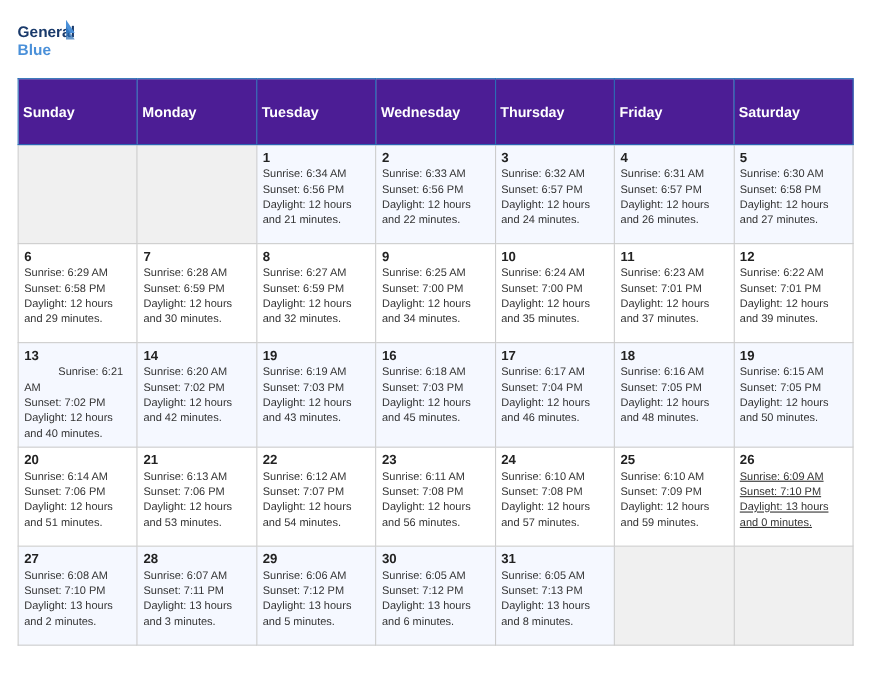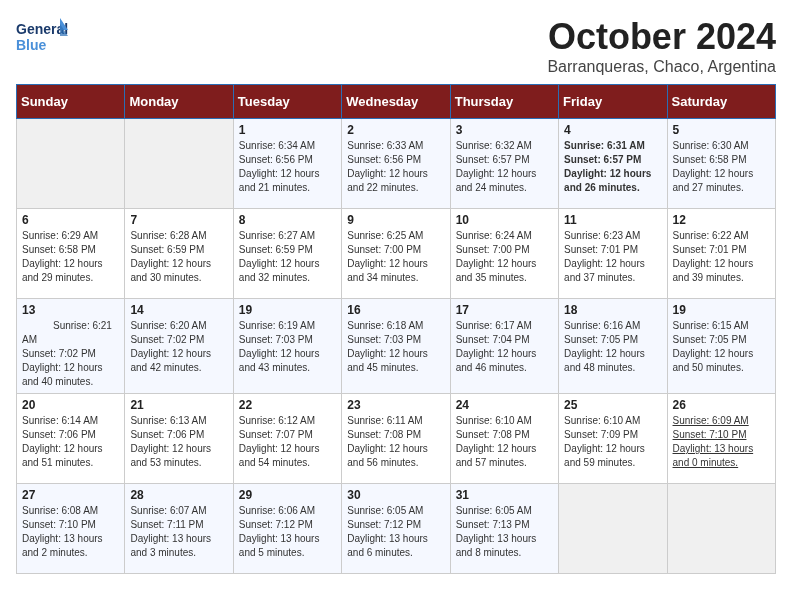--- a/index.html
+++ b/index.html
@@ -31,25 +31,25 @@
     .location-title {
       font-size: 16px;
       color: #444;
     }
     table {
       width: 100%;
       border-collapse: collapse;
       table-layout: fixed;
     }
     thead tr th {
-      background-color: #7f1d1d;
+      background-color: #4c1d95;
       color: #fff;
       font-size: 13px;
       font-weight: bold;
-      padding: 9px 4px;
+      padding: 22px 4px;
       text-align: left;
       border: 1px solid #2a6db5;
     }
     tbody tr td {
       vertical-align: top;
       border: 1px solid #ccc;
       padding: 4px 5px;
       font-size: 10.5px;
       color: #333;
       height: 90px;
@@ -84,24 +84,20 @@
     <div>
       <svg width="52" height="42" viewBox="0 0 52 42">
 
         <text x="0" y="18" font-size="14" font-weight="bold" fill="#1a3a6b" font-family="Arial">General</text>
         <text x="0" y="34" font-size="14" font-weight="bold" fill="#4a90d9" font-family="Arial">Blue</text>
 
         <polygon points="44,2 52,14 44,14" fill="#4a90d9"></polygon>
         <polygon points="44,8 52,20 44,20" fill="#2a6db5" opacity="0.7"></polygon>
       </svg>
     </div>
-  </div>
-  <div class="title-block">
-    <div class="month-title">October 2024</div>
-    <div class="location-title">Barranqueras, Chaco, Argentina</div>
   </div>
 </div>
 
 <table>
   <thead>
     <tr>
     <th>Sunday</th>
         <th>Monday</th>
         <th>Tuesday</th>
         <th>Wednesday</th>
@@ -116,21 +112,21 @@
         <td class="empty-cell"></td>
         <td><span class="day-num">1</span><span class="day-info" style="white-space: pre-line; margin-top: 27px;">Sunrise: 6:34 AM
 Sunset: 6:56 PM
 Daylight: 12 hours and 21 minutes.</span></td>
         <td><span class="day-num">2</span><span class="day-info" style="white-space: pre-line;">Sunrise: 6:33 AM
 Sunset: 6:56 PM
 Daylight: 12 hours and 22 minutes.</span></td>
         <td><span class="day-num">3</span><span class="day-info" style="white-space: pre-line;">Sunrise: 6:32 AM
 Sunset: 6:57 PM
 Daylight: 12 hours and 24 minutes.</span></td>
-        <td><span class="day-num">4</span><span class="day-info" style="white-space: pre-line; font-weight: bold;">Sunrise: 6:31 AM
+        <td><span class="day-num">4</span><span class="day-info" style="white-space: pre-line;">Sunrise: 6:31 AM
 Sunset: 6:57 PM
 Daylight: 12 hours and 26 minutes.</span></td>
         <td><span class="day-num">5</span><span class="day-info" style="white-space: pre-line;">Sunrise: 6:30 AM
 Sunset: 6:58 PM
 Daylight: 12 hours and 27 minutes.</span></td>
       </tr>
       <tr>
         <td><span class="day-num">6</span><span class="day-info" style="white-space: pre-line;">Sunrise: 6:29 AM
 Sunset: 6:58 PM
 Daylight: 12 hours and 29 minutes.</span></td>

